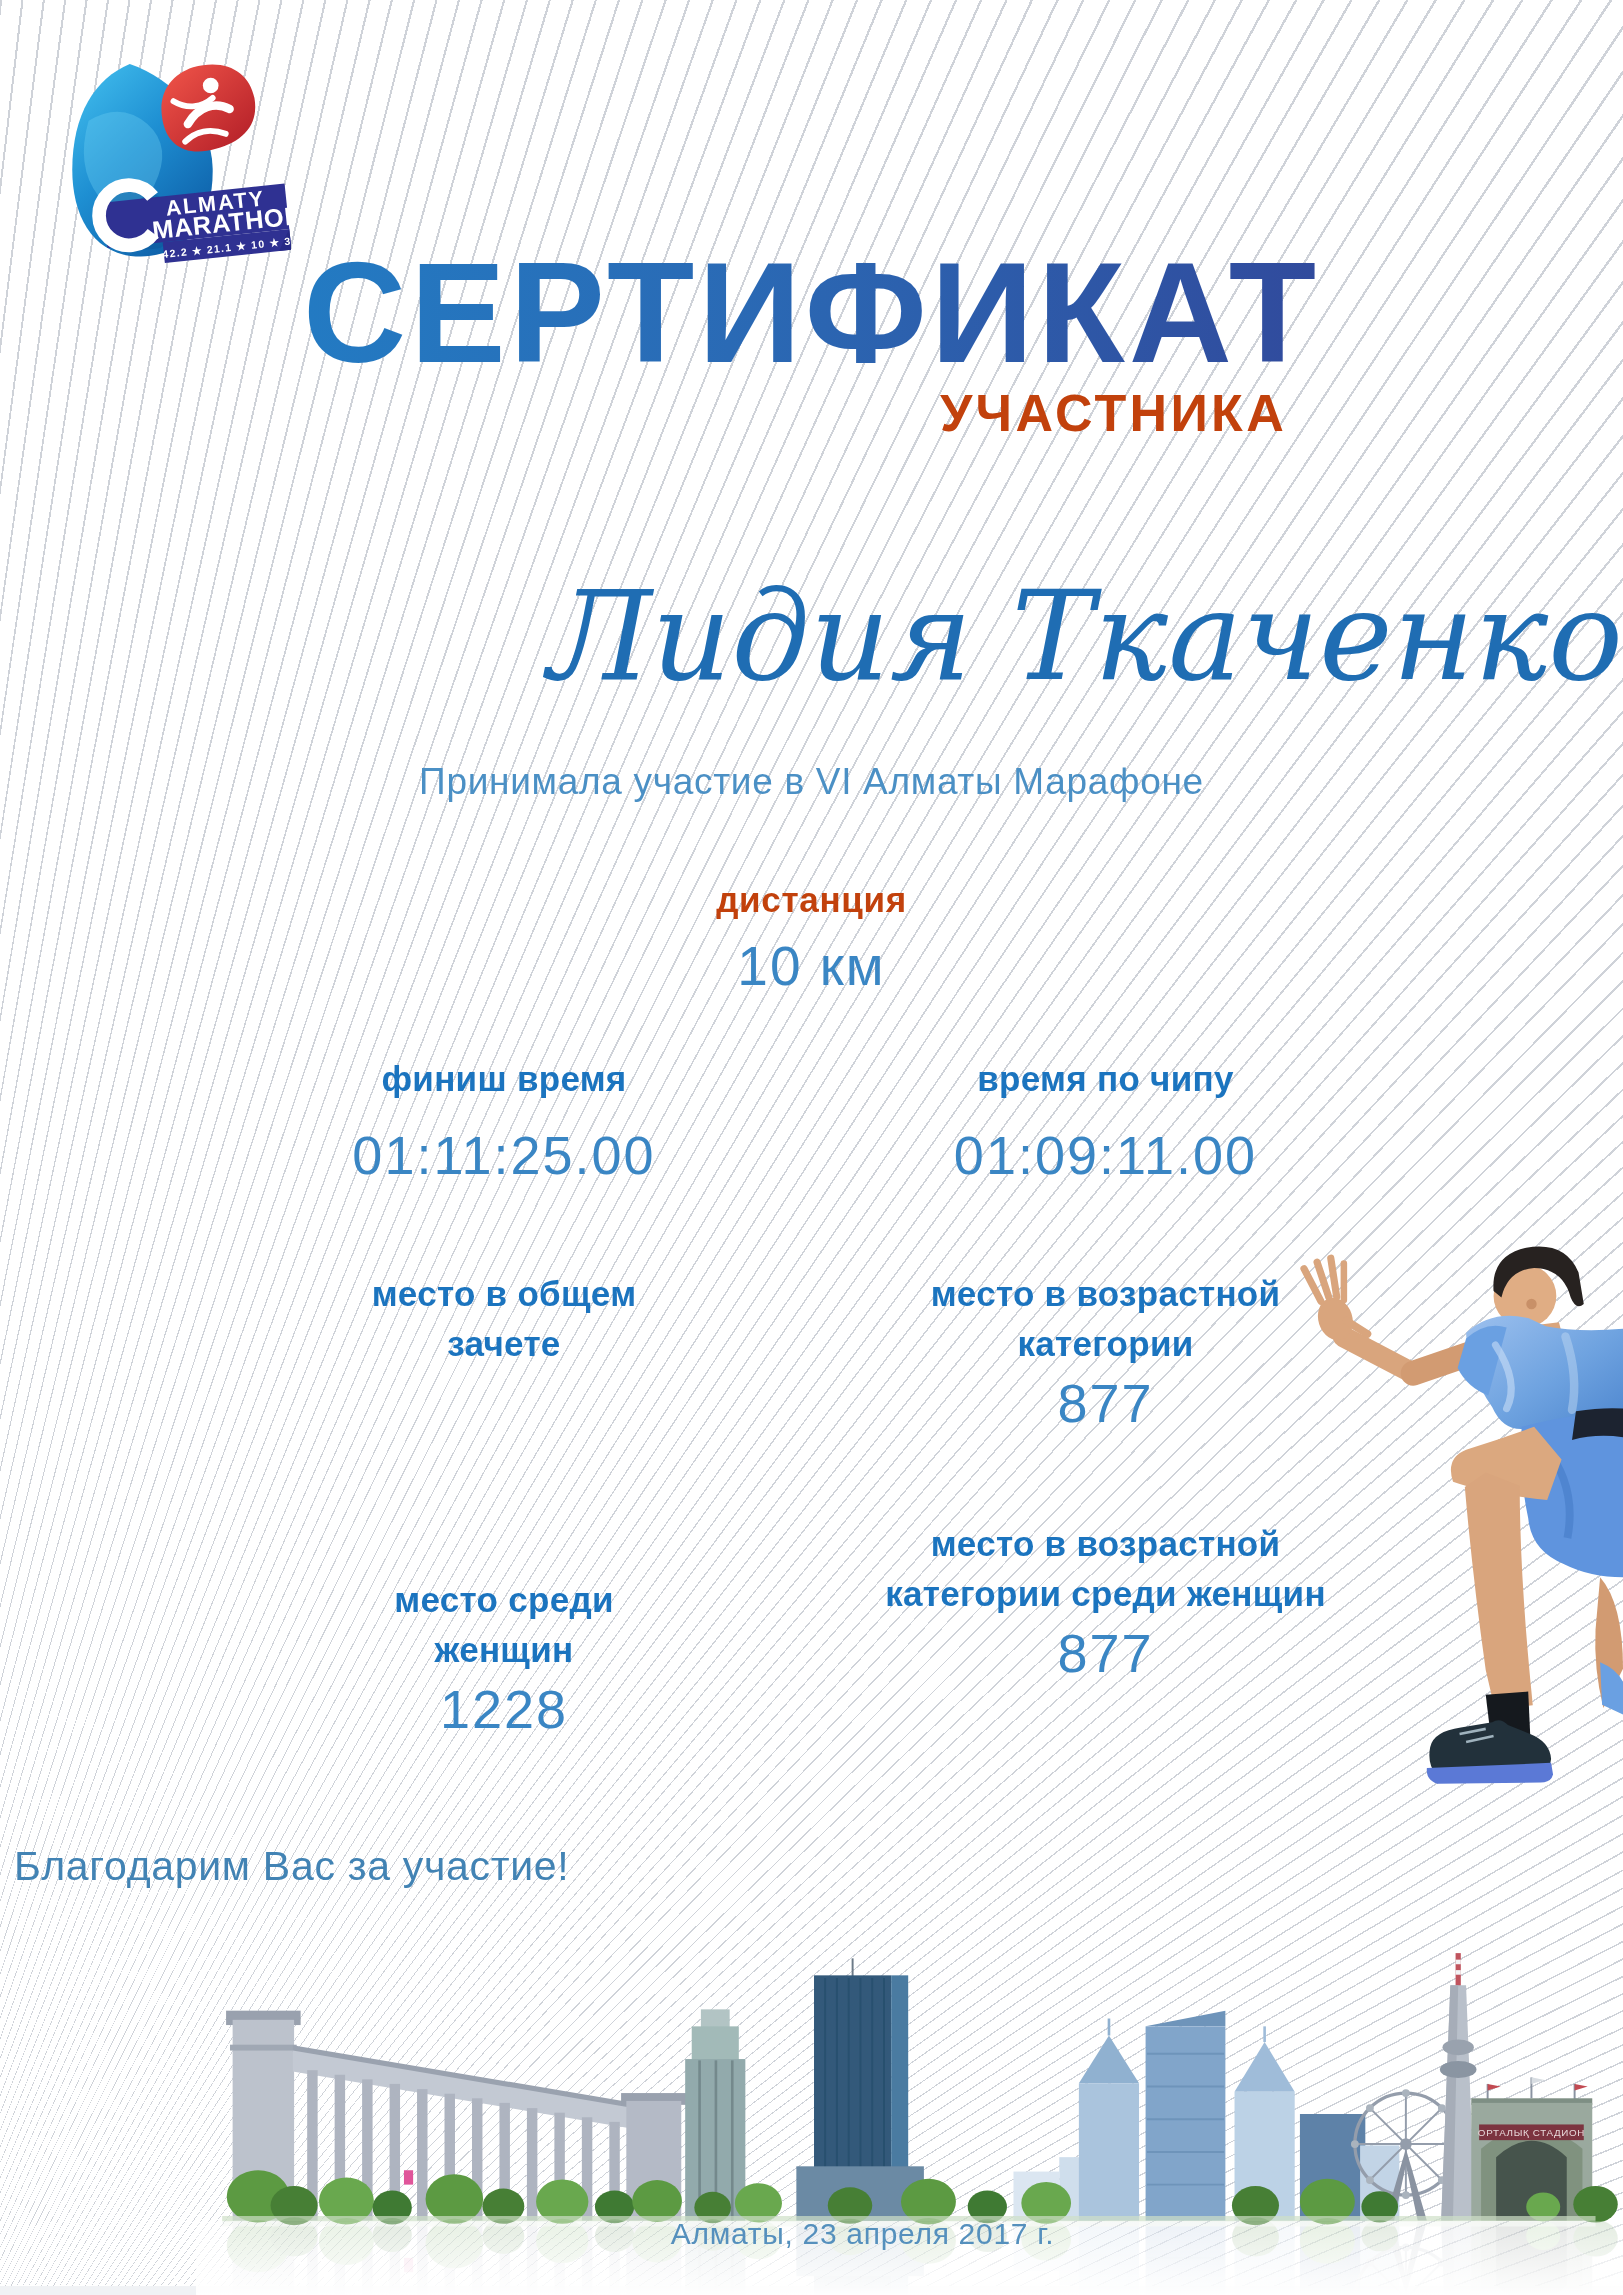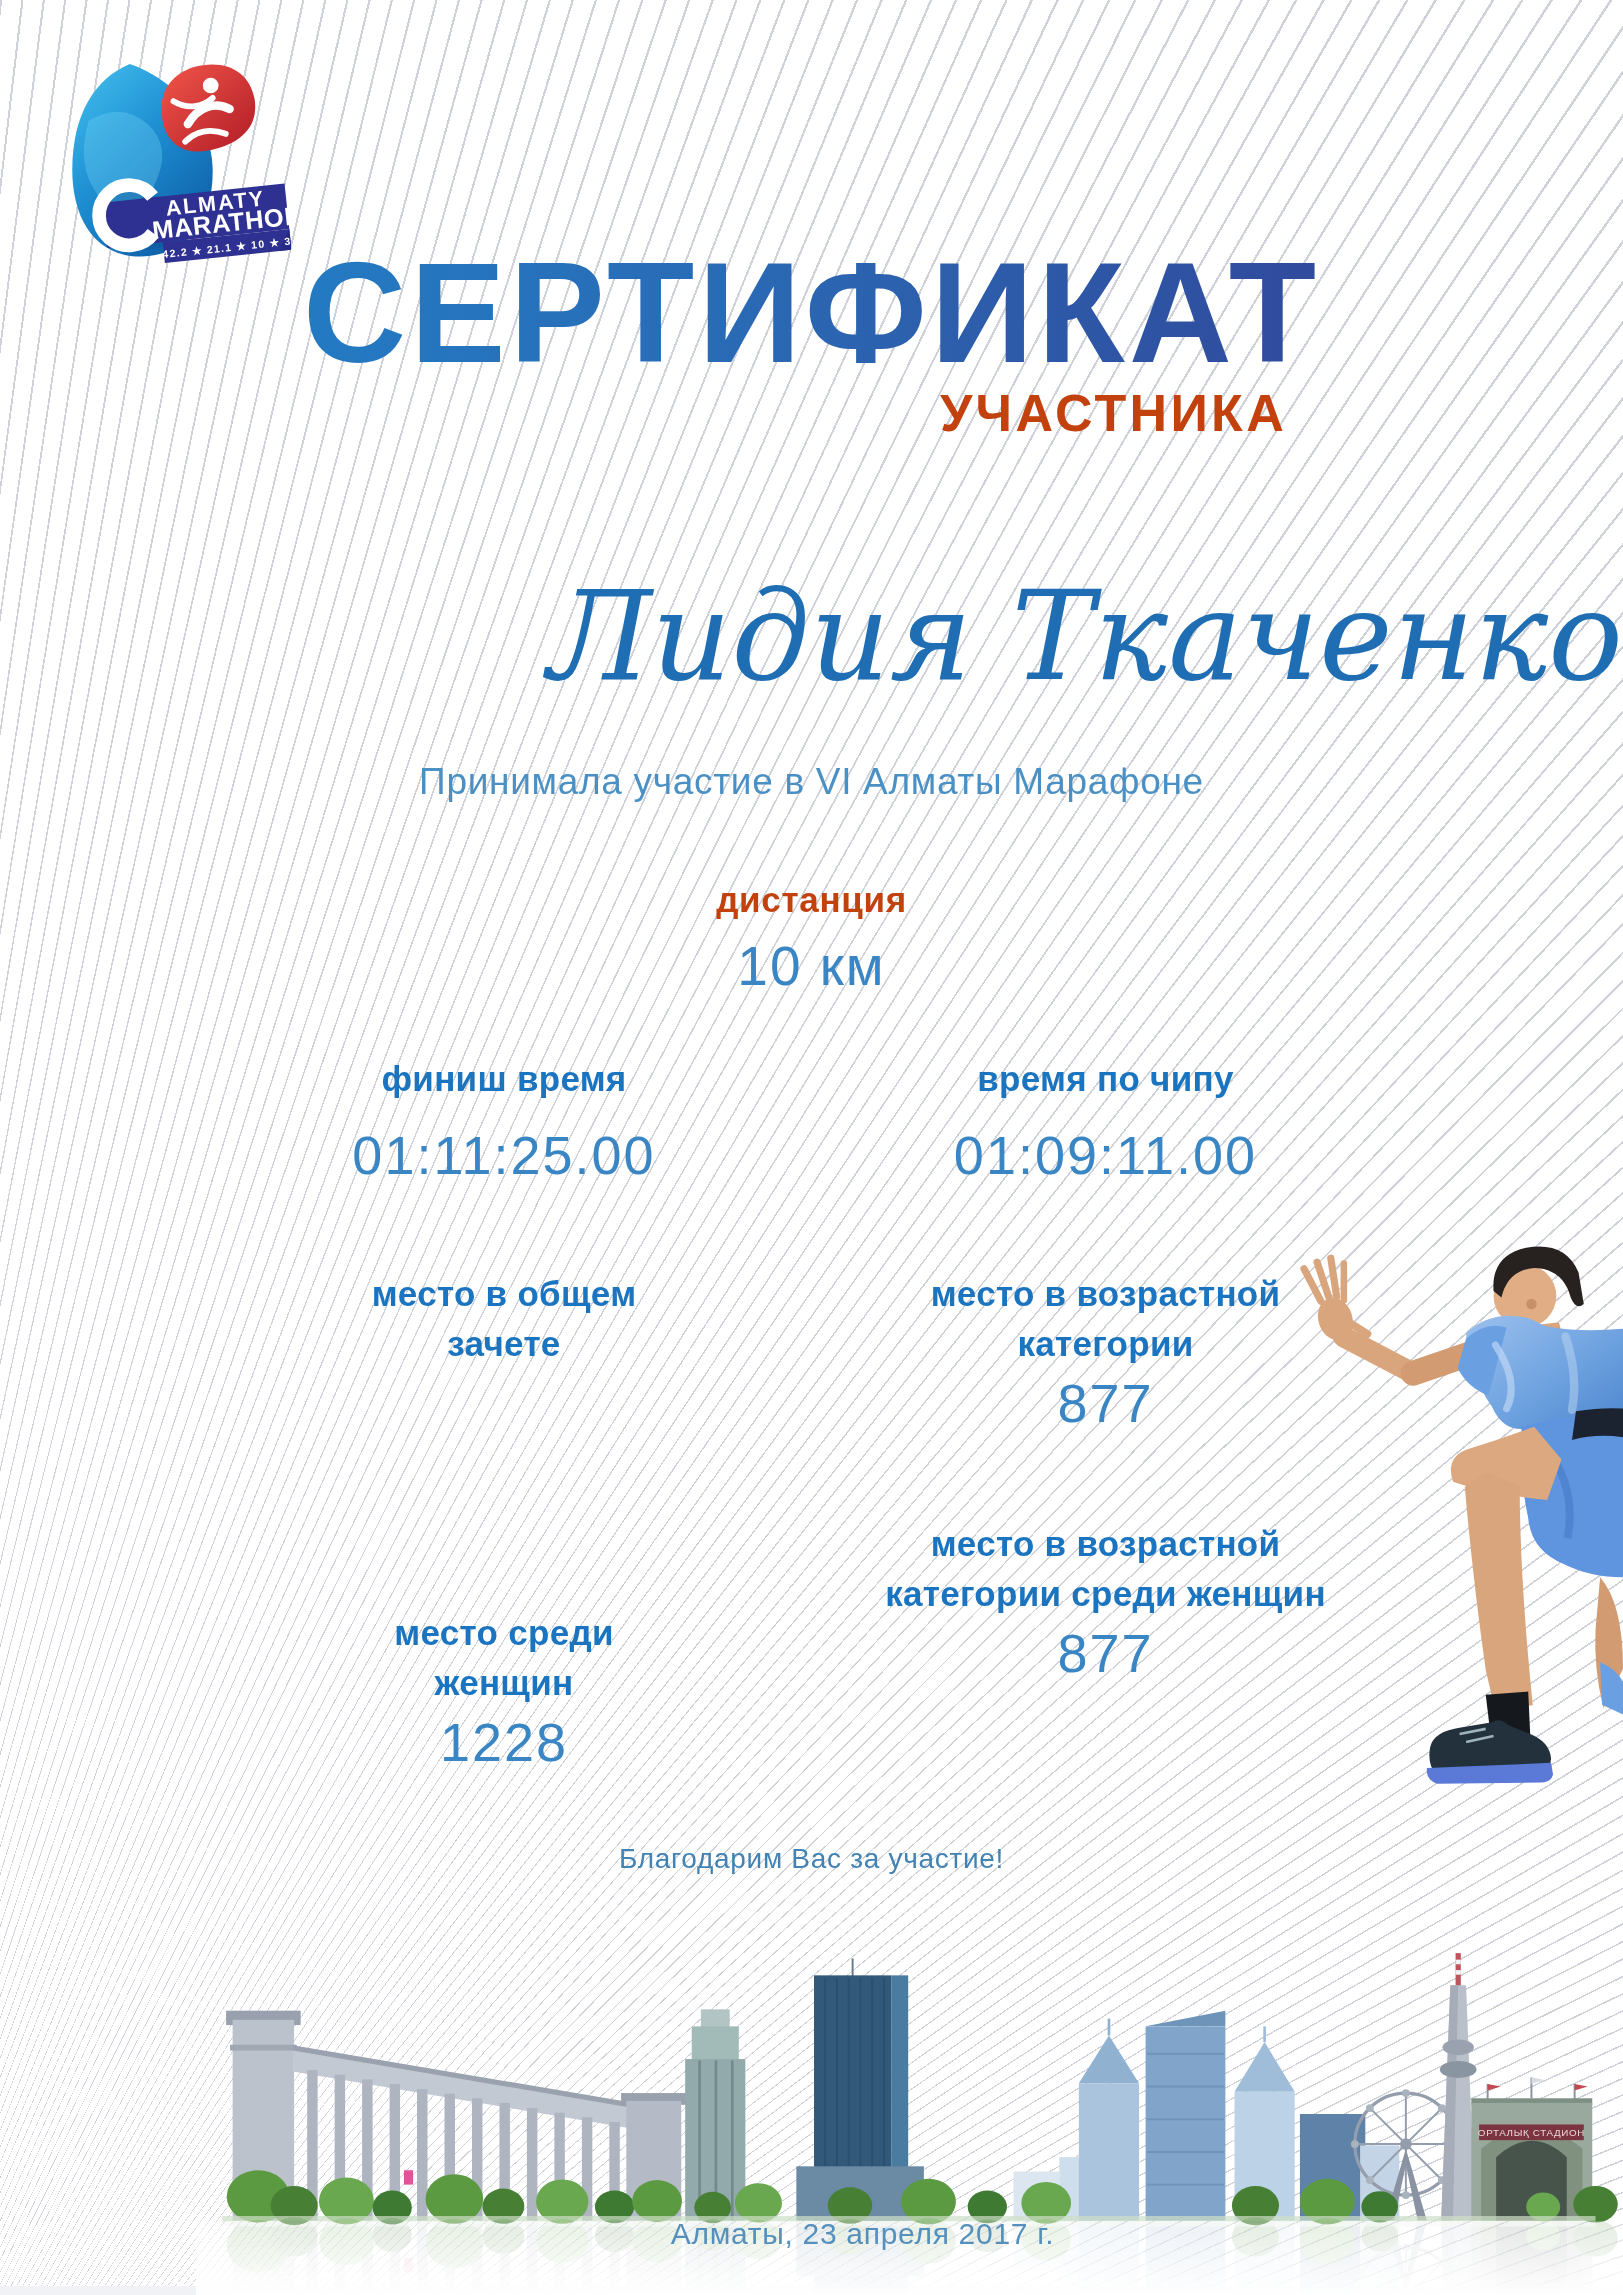--- a/index.html
+++ b/index.html
@@ -56,22 +56,22 @@
     font-size:35px;font-weight:700;color:#1b74bf;line-height:50px;
     margin:0 auto;letter-spacing:0.3px;
   }
   .col-l .stat-label{max-width:307px;}
   .col-r .stat-label{max-width:458px;}
   .stat-value{font-size:54px;color:#3a86c4;letter-spacing:2px;line-height:1;}
   .stat--single .stat-value{margin-top:23.5px;}
   .stat--double .stat-value{margin-top:6.5px;}
 
   .thanks{
-    position:absolute;left:0;right:0;top:1843px;text-align:center;
-    font-size:28px;color:#4283b4;letter-spacing:0.7px;
+    position:absolute;left:0;right:0;top:1843px;
+    font-size:41px;color:#4283b4;letter-spacing:0.7px;padding-left:14px;
   }
   .skyline{position:absolute;left:196px;top:1949px;width:1427px;height:347px;}
   .runner{position:absolute;right:0;top:1211px;width:353px;height:618px;}
   .footer-date{
     position:absolute;left:0;right:0;top:2217px;text-align:center;
     font-size:30px;color:#5590bd;letter-spacing:0.7px;transform:translateX(51px);
   }
 </style>
 </head>
 <body>
@@ -131,21 +131,21 @@
   <div class="stat-label">время по чипу</div>
   <div class="stat-value">01:09:11.00</div>
 </div>
 <div class="stat col-l stat--double" style="top:1269px">
   <div class="stat-label">место в общем зачете</div>
 </div>
 <div class="stat col-r stat--double" style="top:1269px">
   <div class="stat-label">место в возрастной категории</div>
   <div class="stat-value">877</div>
 </div>
-<div class="stat col-l stat--double" style="top:1608px">
+<div class="stat col-l stat--double" style="top:1575px">
   <div class="stat-label">место среди женщин</div>
   <div class="stat-value">1228</div>
 </div>
 <div class="stat col-r stat--double" style="top:1519px">
   <div class="stat-label">место в возрастной категории среди женщин</div>
   <div class="stat-value">877</div>
 </div>
 
 <svg class="runner" viewBox="0 0 540 945" aria-hidden="true">
   <defs>

